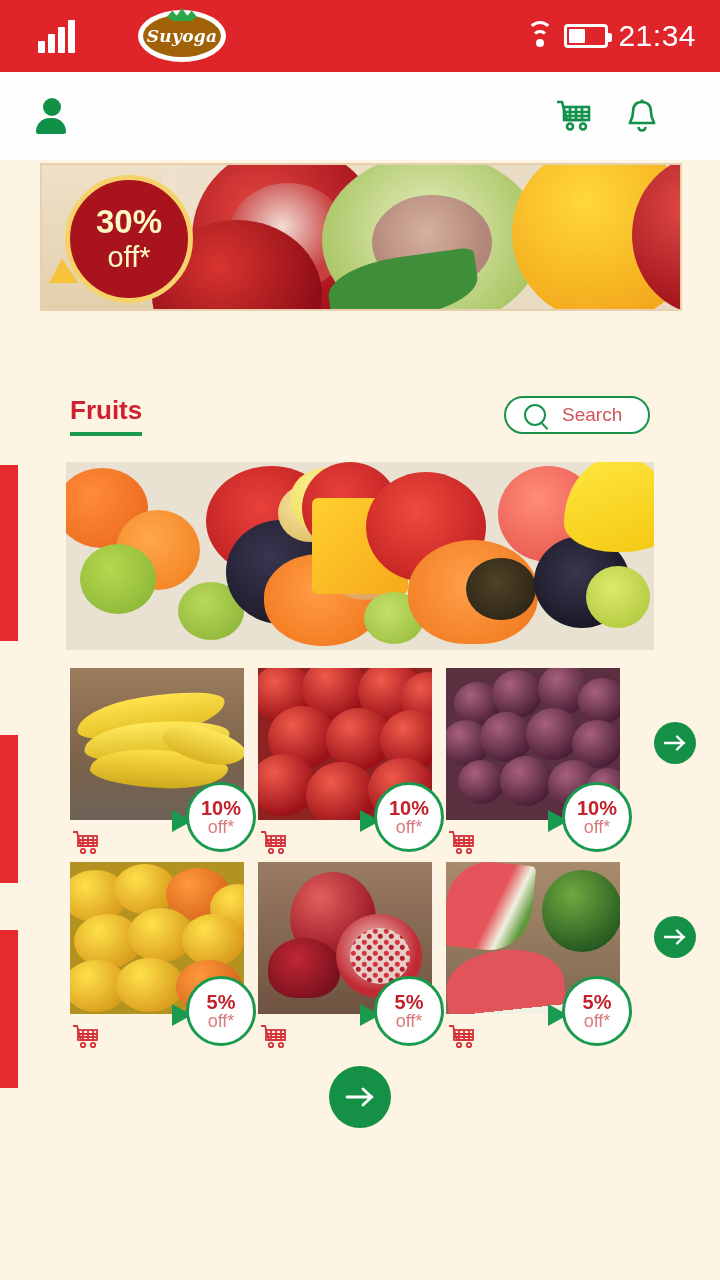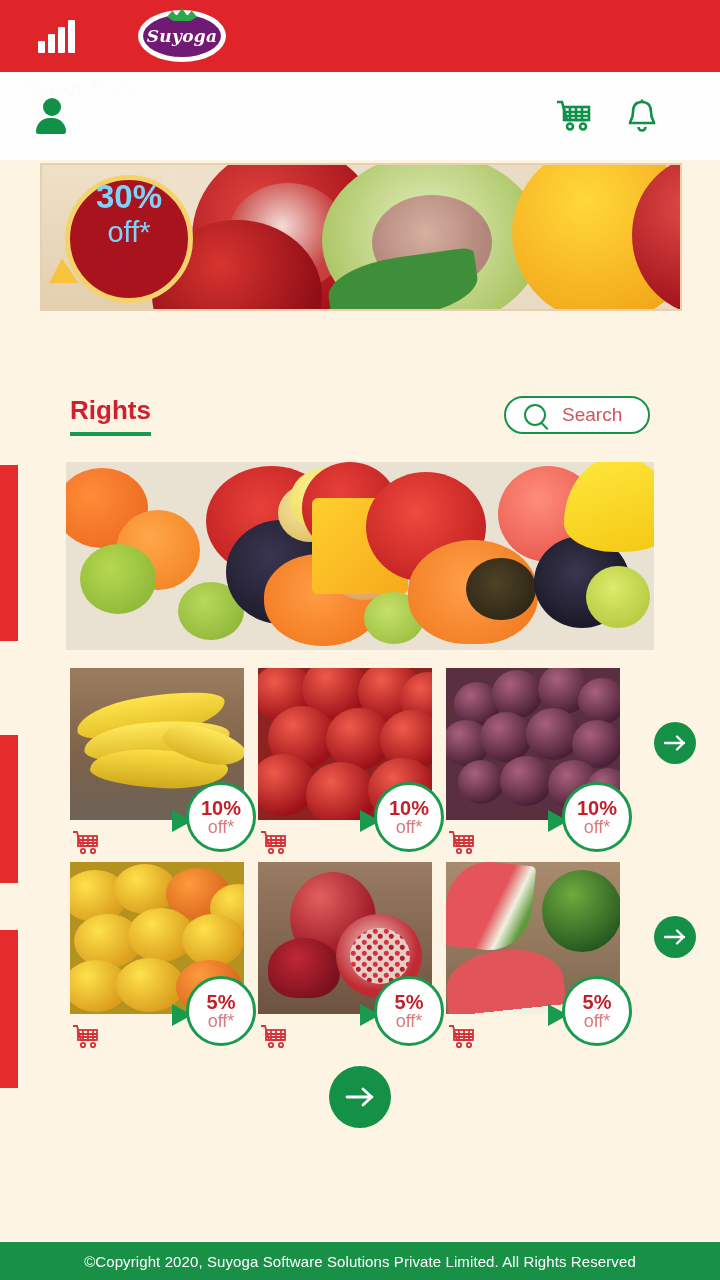--- a/index.html
+++ b/index.html
@@ -23,21 +23,21 @@
   .signal i:nth-child(3) { height: 26px; }
   .signal i:nth-child(4) { height: 33px; }
 
   .logo {
     position: absolute; left: 138px; top: 10px;
     width: 88px; height: 52px; border-radius: 50%;
     background: #fff; display: flex; align-items: center; justify-content: center;
   }
   .logo-inner {
     position: relative; width: 78px; height: 42px; border-radius: 50%;
-    background: #701a75; display: flex; align-items: center; justify-content: center;
+    background: #a16207; display: flex; align-items: center; justify-content: center;
   }
   .logo-leaf {
     position: absolute; top: -7px; left: 50%; transform: translateX(-50%);
     width: 30px; height: 13px; background: #2aa84a;
     clip-path: polygon(0% 70%, 18% 20%, 32% 62%, 50% 0%, 68% 62%, 82% 20%, 100% 70%, 78% 100%, 22% 100%);
   }
   .logo-text {
     position: relative; color: #fff; font-size: 17px; font-weight: bold;
     font-family: "DejaVu Serif", serif; font-style: italic; letter-spacing: .3px;
   }
@@ -101,22 +101,22 @@
   .bf.avo  { left: 280px; top: -12px; width: 220px; height: 175px; background: radial-gradient(circle at 48% 45%, #e7efc0, #a9c563 75%); }
   .bf.avo-in { left: 330px; top: 30px; width: 120px; height: 95px; background: radial-gradient(circle at 45% 40%, #d6b0a0, #b2867a 70%); }
   .bf.orange { left: 470px; top: -22px; width: 185px; height: 180px; background: radial-gradient(circle at 40% 32%, #ffd83a, #f3a81b 75%); }
   .bf.apple  { left: 590px; top: -10px; width: 150px; height: 160px; background: radial-gradient(circle at 38% 32%, #df4a46, #a3141c 72%); }
   .bf.leafy  { left: 286px; top: 92px; width: 150px; height: 60px; background: #3f8f3a; border-radius: 50% 10% 50% 10%; transform: rotate(-8deg); }
   .bf.wood   { left: 0; top: 0; width: 120px; height: 148px; background: linear-gradient(180deg,#efe0c7,#e2cfae); border-radius: 0; }
 
   .deal-circle {
     position: absolute; left: 23px; top: 10px; width: 128px; height: 128px;
     border-radius: 50%; background: #a8131d; border: 5px solid #f5d36a;
-    display: flex; flex-direction: column; align-items: center; 
-    color: #7dd3fc; z-index: 4;
+    display: flex; flex-direction: column; align-items: center; justify-content: center;
+    color: #fef9c3; z-index: 4;
   }
   .deal-circle .p { font-size: 33px; font-weight: bold; line-height: 1; }
   .deal-circle .o { font-size: 29px; line-height: 1.1; margin-top: 4px; }
   .deal-arrow {
     position: absolute; left: 12px; top: 98px; width: 0; height: 0; z-index: 3;
     border-top: 14px solid transparent; border-bottom: 14px solid transparent;
     border-left: 26px solid #f7c23c; transform: rotate(28deg);
   }
   .order-btn {
     position: absolute; right: 65px; bottom: 14px; height: 34px; padding: 0 20px;
@@ -293,20 +293,31 @@
         <i></i>
     </div>
 
     <div class="logo">
       <div class="logo-inner">
         <div class="logo-leaf"></div>
         <div class="logo-text">Suyoga</div>
       </div>
     </div>
 
+    <div class="status-right">
+      <div class="wifi">
+        <span></span>
+          <span></span>
+          <span class="dot"></span>
+      </div>
+      <div class="battery">
+          <b></b>
+        </div>
+      <div class="clock">21:34</div>
+    </div>
   </div>
 
   <div class="navbar">
     <div class="nav-ghost">Suyoga Fruits</div>
 
     <div class="avatar-icon">
       <div class="head"></div>
         <div class="body"></div>
     </div>
 
@@ -345,21 +356,21 @@
     <div class="deal-arrow"></div>
     <div class="deal-circle">
       <div class="p">30%</div>
       <div class="o">off*</div>
     </div>
   </div>
 
   <div class="content">
 
     <div class="section-head">
-      <div class="section-title">Rights</div>
+      <div class="section-title">Fruits</div>
       <div class="head-actions">
         <div class="pill search">
           <span class="search-glass"></span>
           <span>Search</span>
         </div>
       </div>
     </div>
 
     <div class="hero">
       <div class="hf a"></div>
@@ -564,16 +575,13 @@
       <svg width="32" height="24" viewBox="0 0 32 24" fill="none" stroke="#fff" stroke-width="2.8" stroke-linecap="round" stroke-linejoin="round">
         <path d="M3 12 h25 M19 4 L27.5 12 L19 20"></path>
       </svg>
     </div>
   </div>
 
   <div class="red-tab t1"></div>
   <div class="red-tab t2"></div>
   <div class="red-tab t3"></div>
 
-  <div class="footer">
-    <span>©Copyright 2020, Suyoga Software Solutions Private Limited. All Rights Reserved</span>
-  </div>
 </div>
 
 </body></html>

